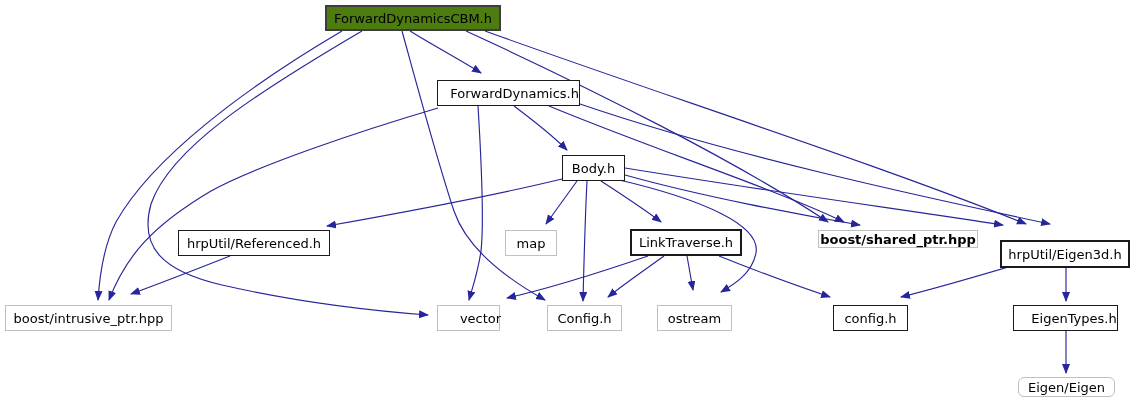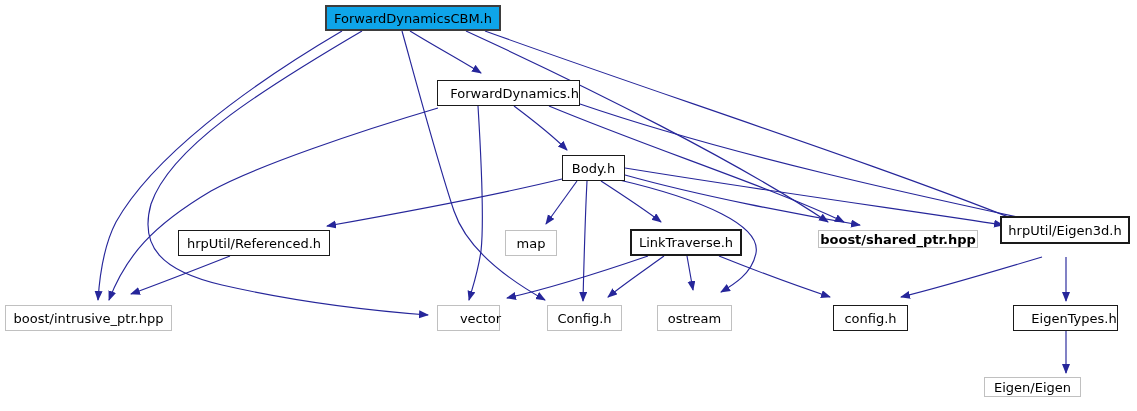--- a/index.html
+++ b/index.html
@@ -26,21 +26,21 @@
     line-height: 1;
     color: #000000;
     background: #ffffff;
     border: 1px solid #c0c0c0;
     white-space: nowrap;
     cursor: pointer;
   }
   .node.linked { border: 1px solid #1a1a1a; }
   .node.linked.bold { border-width: 2px; }
   .node.main {
-    background: #0ea5e9;
+    background: #4d7c0f;
     border: 2px solid #3d3d3d;
   }
   .edge {
     fill: none;
     stroke-width: 1.15px;
   }
 </style>
 </head>
 <body>
 
@@ -95,38 +95,38 @@
       </div>
       <div class="node plain" style="left: 505px; top: 230px; width: 52px; height: 26px;">
         <span>map</span>
       </div>
       <div class="node linked bold" style="left: 630px; top: 229px; width: 112px; height: 27px;">
         <span>LinkTraverse.h</span>
       </div>
       <div class="node plain" style="left: 818px; top: 230px; width: 160px; height: 18px; font-weight: bold;">
         <span>boost/shared_ptr.hpp</span>
       </div>
-      <div class="node linked bold" style="left: 1000px; top: 216px; width: 130px; height: 28px; justify-content: center;">
+      <div class="node linked bold" style="left: 1000px; top: 240px; width: 130px; height: 28px; justify-content: center;">
         <span>hrpUtil/Eigen3d.h</span>
       </div>
       <div class="node plain" style="left: 5px; top: 305px; width: 167px; height: 26px;">
         <span>boost/intrusive_ptr.hpp</span>
       </div>
       <div class="node plain" style="left: 437px; top: 305px; width: 63px; height: 26px; padding-left: 24px;">
         <span>vector</span>
       </div>
       <div class="node plain" style="left: 547px; top: 305px; width: 75px; height: 26px;">
         <span>Config.h</span>
       </div>
       <div class="node plain" style="left: 657px; top: 305px; width: 75px; height: 26px;">
         <span>ostream</span>
       </div>
       <div class="node linked" style="left: 833px; top: 305px; width: 75px; height: 26px;">
         <span>config.h</span>
       </div>
       <div class="node linked" style="left: 1013px; top: 305px; width: 105px; height: 26px; padding-left: 17px;">
         <span>EigenTypes.h</span>
       </div>
-      <div class="node plain" style="left: 984px; top: 377px; width: 97px; height: 20px;">
+      <div class="node plain" style="left: 1018px; top: 377px; width: 97px; height: 20px; border-radius: 6px;">
         <span>Eigen/Eigen</span>
       </div>
     </div>
 </div>
 
 </body></html>

